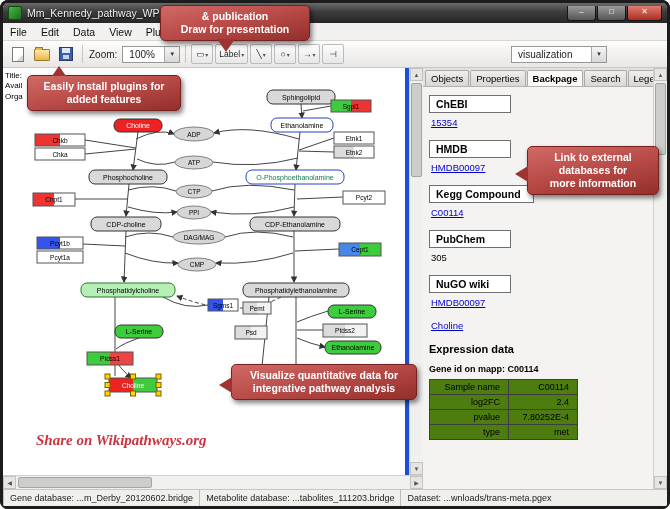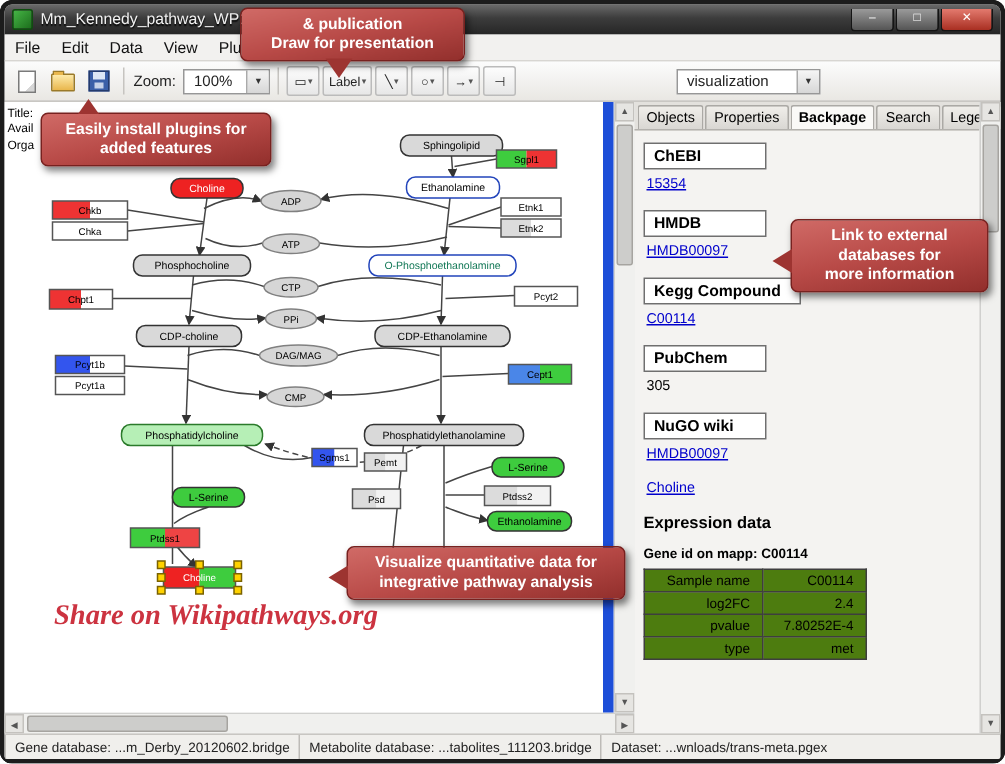--- a/index.html
+++ b/index.html
@@ -20,30 +20,30 @@
   .icon-new{width:10px;height:13px;background:linear-gradient(135deg,#fff 72%,#d6d6d6 72%);border:1px solid #7a7a7a;}
   .icon-folder{position:relative;width:14px;height:10px;margin-top:2px;background:linear-gradient(#fdeaa9,#e9b74d);border:1px solid #9a7a2a;border-radius:1px;}
   .icon-folder::before{content:"";position:absolute;top:-3px;left:0;width:6px;height:2px;background:#e9b74d;border:1px solid #9a7a2a;border-bottom:none;border-radius:1px 1px 0 0;}
   .icon-save{position:relative;width:12px;height:12px;background:#3a5fa8;border:1px solid #243b6d;}
   .icon-save::before{content:"";position:absolute;top:0;left:2px;width:8px;height:5px;background:#dde7f6;}
   .icon-save::after{content:"";position:absolute;bottom:1px;left:3px;width:6px;height:4px;background:#c6d2e9;}
   .tb-sep{width:1px;height:18px;background:#c6c4c0;margin:0 3px;}
   .zoom-label{margin:0 3px 0 1px;}
   .combo{height:17px;border:1px solid #979797;background:#fff;display:flex;align-items:center;font-size:10px;padding-left:6px;box-sizing:border-box;}
   .zoom-combo{width:58px;}
-  .vis-combo{width:96px;margin-left:auto;margin-right:116px;}
+  .vis-combo{width:96px;margin-left:auto;margin-right:56px;}
   .combo-arrow{margin-left:auto;width:14px;height:100%;background:linear-gradient(#f5f5f5,#d7d7d7);border-left:1px solid #aaa;font-size:7px;display:flex;align-items:center;justify-content:center;color:#333;}
   .tool-group{display:flex;align-items:center;gap:2px;}
   .tool-btn{height:20px;min-width:22px;border:1px solid #bbb;background:linear-gradient(#fdfdfd,#e7e7e7);border-radius:2px;font-size:8.5px;display:flex;align-items:center;justify-content:center;padding:0 3px;gap:1px;box-sizing:border-box;}
   .tool-btn .dd{font-size:6px;color:#555;}
   
   .main{flex:1;display:flex;min-height:0;background:#e8e8e8;}
   .canvas-wrap{width:420px;flex:0 0 420px;display:flex;flex-direction:column;min-height:0;}
   .canvas-row{flex:1;display:flex;min-height:0;}
-  .canvas{flex:1;background:#fff;position:relative;overflow:hidden;border-right:7px solid #1d4ed8;}
+  .canvas{flex:1;background:#fff;position:relative;overflow:hidden;border-right:4px solid #1d4ed8;}
   .canvas svg{position:absolute;left:0;top:0;}
   svg text{font-family:"Liberation Sans",sans-serif;}
   .canvas-info{position:absolute;left:2px;top:3px;font-size:8px;line-height:1.3;color:#000;}
   .vscroll,.rp-scroll{width:13px;flex:0 0 13px;background:#f0f0ee;border-left:1px solid #d0d0ce;display:flex;flex-direction:column;align-items:center;}
   .hscroll{height:13px;flex:0 0 13px;background:#f0f0ee;border-top:1px solid #d0d0ce;display:flex;align-items:center;}
   .scroll-btn{width:13px;height:13px;flex:0 0 auto;background:#e6e5e2;border:1px solid #c4c2be;font-size:6px;color:#555;display:flex;align-items:center;justify-content:center;box-sizing:border-box;}
   .vthumb{width:9px;height:92px;margin-top:2px;margin-bottom:auto;background:#cdcdcb;border:1px solid #a6a4a0;border-radius:2px;}
   .vthumb.small{height:70px;}
   .hthumb{height:9px;width:132px;margin-left:2px;margin-right:auto;background:#cdcdcb;border:1px solid #a6a4a0;border-radius:2px;}
   
@@ -70,21 +70,21 @@
   .callout{position:absolute;z-index:60;background:linear-gradient(168deg,#d06a66,var(--callout) 50%,#922f2c);border:1px solid #77211f;border-radius:5px;color:#fff;font-weight:bold;font-size:10.5px;text-align:center;padding:4px 6px;box-shadow:2px 3px 5px rgba(0,0,0,.5);line-height:1.25;}
   .ptr{position:absolute;width:0;height:0;}
   #co-draw{left:160px;top:5px;width:136px;}
   #co-draw .ptr{left:56px;bottom:-12px;border-left:9px solid transparent;border-right:9px solid transparent;border-top:13px solid var(--callout-dark);}
   #co-plugins{left:27px;top:75px;width:140px;}
   #co-plugins .ptr{left:24px;top:-10px;border-left:7px solid transparent;border-right:7px solid transparent;border-bottom:10px solid var(--callout-dark);}
   #co-link{left:527px;top:146px;width:118px;}
   #co-link .ptr{left:-13px;top:19px;border-top:8px solid transparent;border-bottom:8px solid transparent;border-right:13px solid var(--callout-dark);}
   #co-visualize{left:231px;top:364px;width:172px;}
   #co-visualize .ptr{left:-13px;top:12px;border-top:8px solid transparent;border-bottom:8px solid transparent;border-right:13px solid var(--callout-dark);}
-  .share{position:absolute;left:36px;top:400px;z-index:40;font-family:"Liberation Serif",serif;font-style:italic;font-weight:bold;font-size:19px;color:var(--share);}
+  .share{position:absolute;left:36px;top:432px;z-index:40;font-family:"Liberation Serif",serif;font-style:italic;font-weight:bold;font-size:15px;color:var(--share);}
 </style>
 </head>
 <body>
 
 <div class="screen">
   <div class="window">
 
     <div class="titlebar">
       <span class="app-icon"></span>
       <span class="title-text">Mm_Kennedy_pathway_WP1771_45176.gpml</span>

